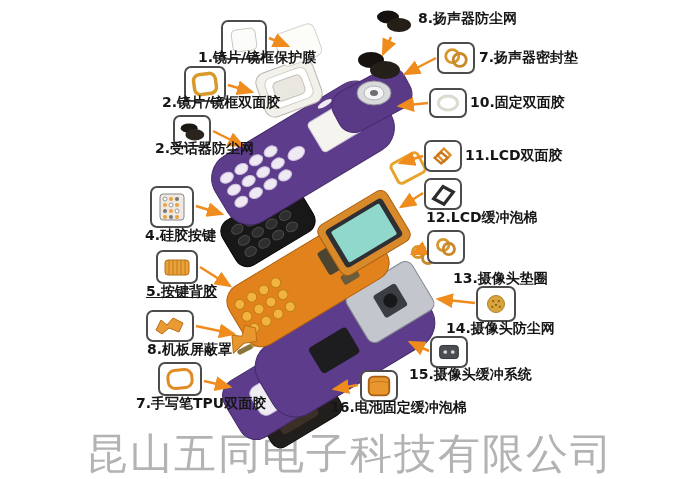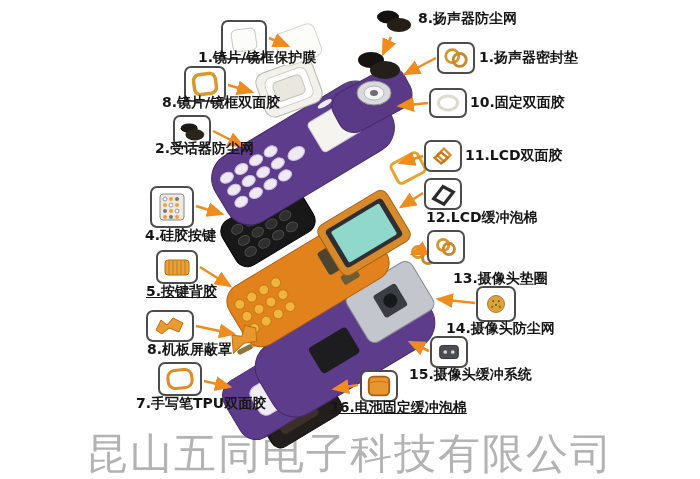--- a/index.html
+++ b/index.html
@@ -292,29 +292,29 @@
     </svg>
   </div>
   <div class="iconbox" style="left:360px; top:370px; width:38px; height:32px;">
     <svg width="34" height="28" viewBox="0 0 36 30">
       <rect x="7" y="5" width="22" height="20" rx="5" fill="#e8962e" stroke="#a95f12" stroke-width="2"></rect>
       <path d="M7 12 Q18 8 29 12" stroke="#c0741c" fill="none"></path>
     </svg>
   </div>
 
   <div class="plabel" style="left:198px; top:52px;">1.镜片/镜框保护膜</div>
-  <div class="plabel" style="left:162px; top:97px;">8.镜片/镜框双面胶</div>
+  <div class="plabel" style="left:162px; top:97px;">2.镜片/镜框双面胶</div>
   <div class="plabel" style="left:155px; top:143px;">2.受话器防尘网</div>
   <div class="plabel" style="left:145px; top:230px;">4.硅胶按键</div>
   <div class="plabel" style="left:146px; top:286px;text-decoration:underline;">5.按键背胶</div>
   <div class="plabel" style="left:147px; top:344px;">8.机板屏蔽罩</div>
   <div class="plabel" style="left:136px; top:398px;">7.手写笔TPU双面胶</div>
   <div class="plabel" style="left:418px; top:13px;">8.扬声器防尘网</div>
-  <div class="plabel" style="left:479px; top:52px;">1.扬声器密封垫</div>
+  <div class="plabel" style="left:479px; top:52px;">7.扬声器密封垫</div>
   <div class="plabel" style="left:470px; top:97px;">10.固定双面胶</div>
   <div class="plabel" style="left:465px; top:150px;">11.LCD双面胶</div>
   <div class="plabel" style="left:426px; top:212px;">12.LCD缓冲泡棉</div>
   <div class="plabel" style="left:453px; top:266px;margin-top:7px;">13.摄像头垫圈</div>
   <div class="plabel" style="left:446px; top:323px;">14.摄像头防尘网</div>
   <div class="plabel" style="left:409px; top:369px;">15.摄像头缓冲系统</div>
-  <div class="plabel" style="left:330px; top:402px;text-decoration:underline;">16.电池固定缓冲泡棉</div>
+  <div class="plabel" style="left:330px; top:402px;">16.电池固定缓冲泡棉</div>
 
 </div>
 
 </body></html>

